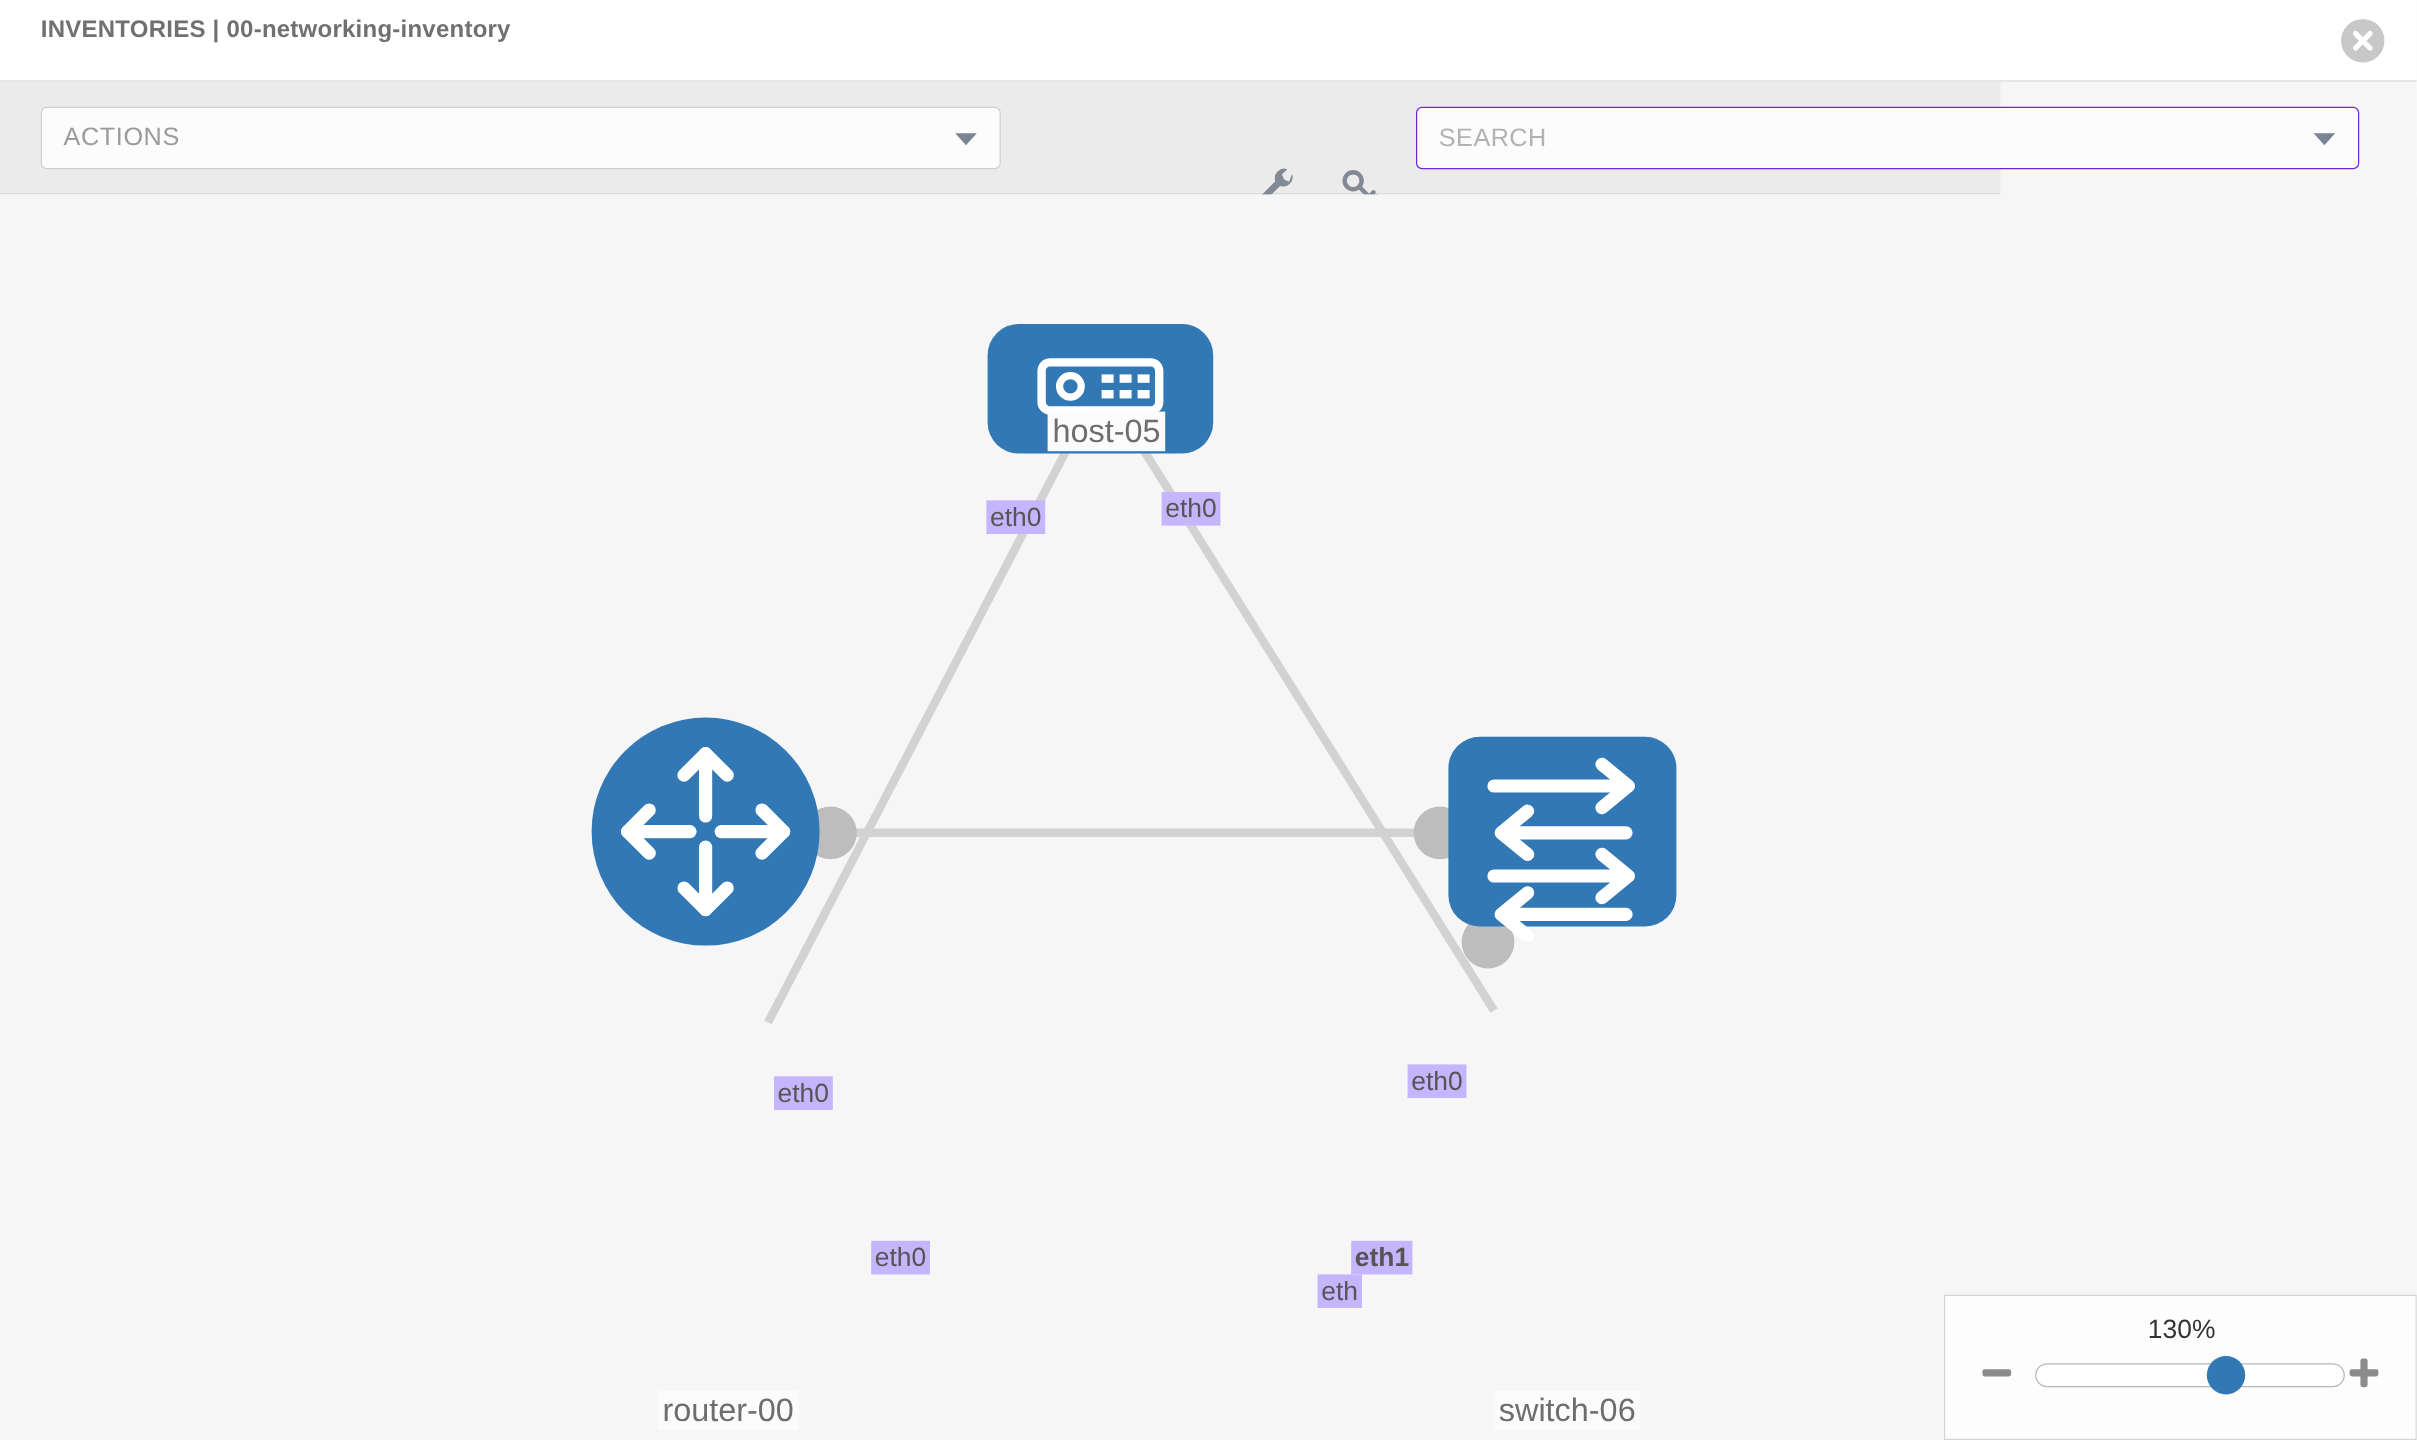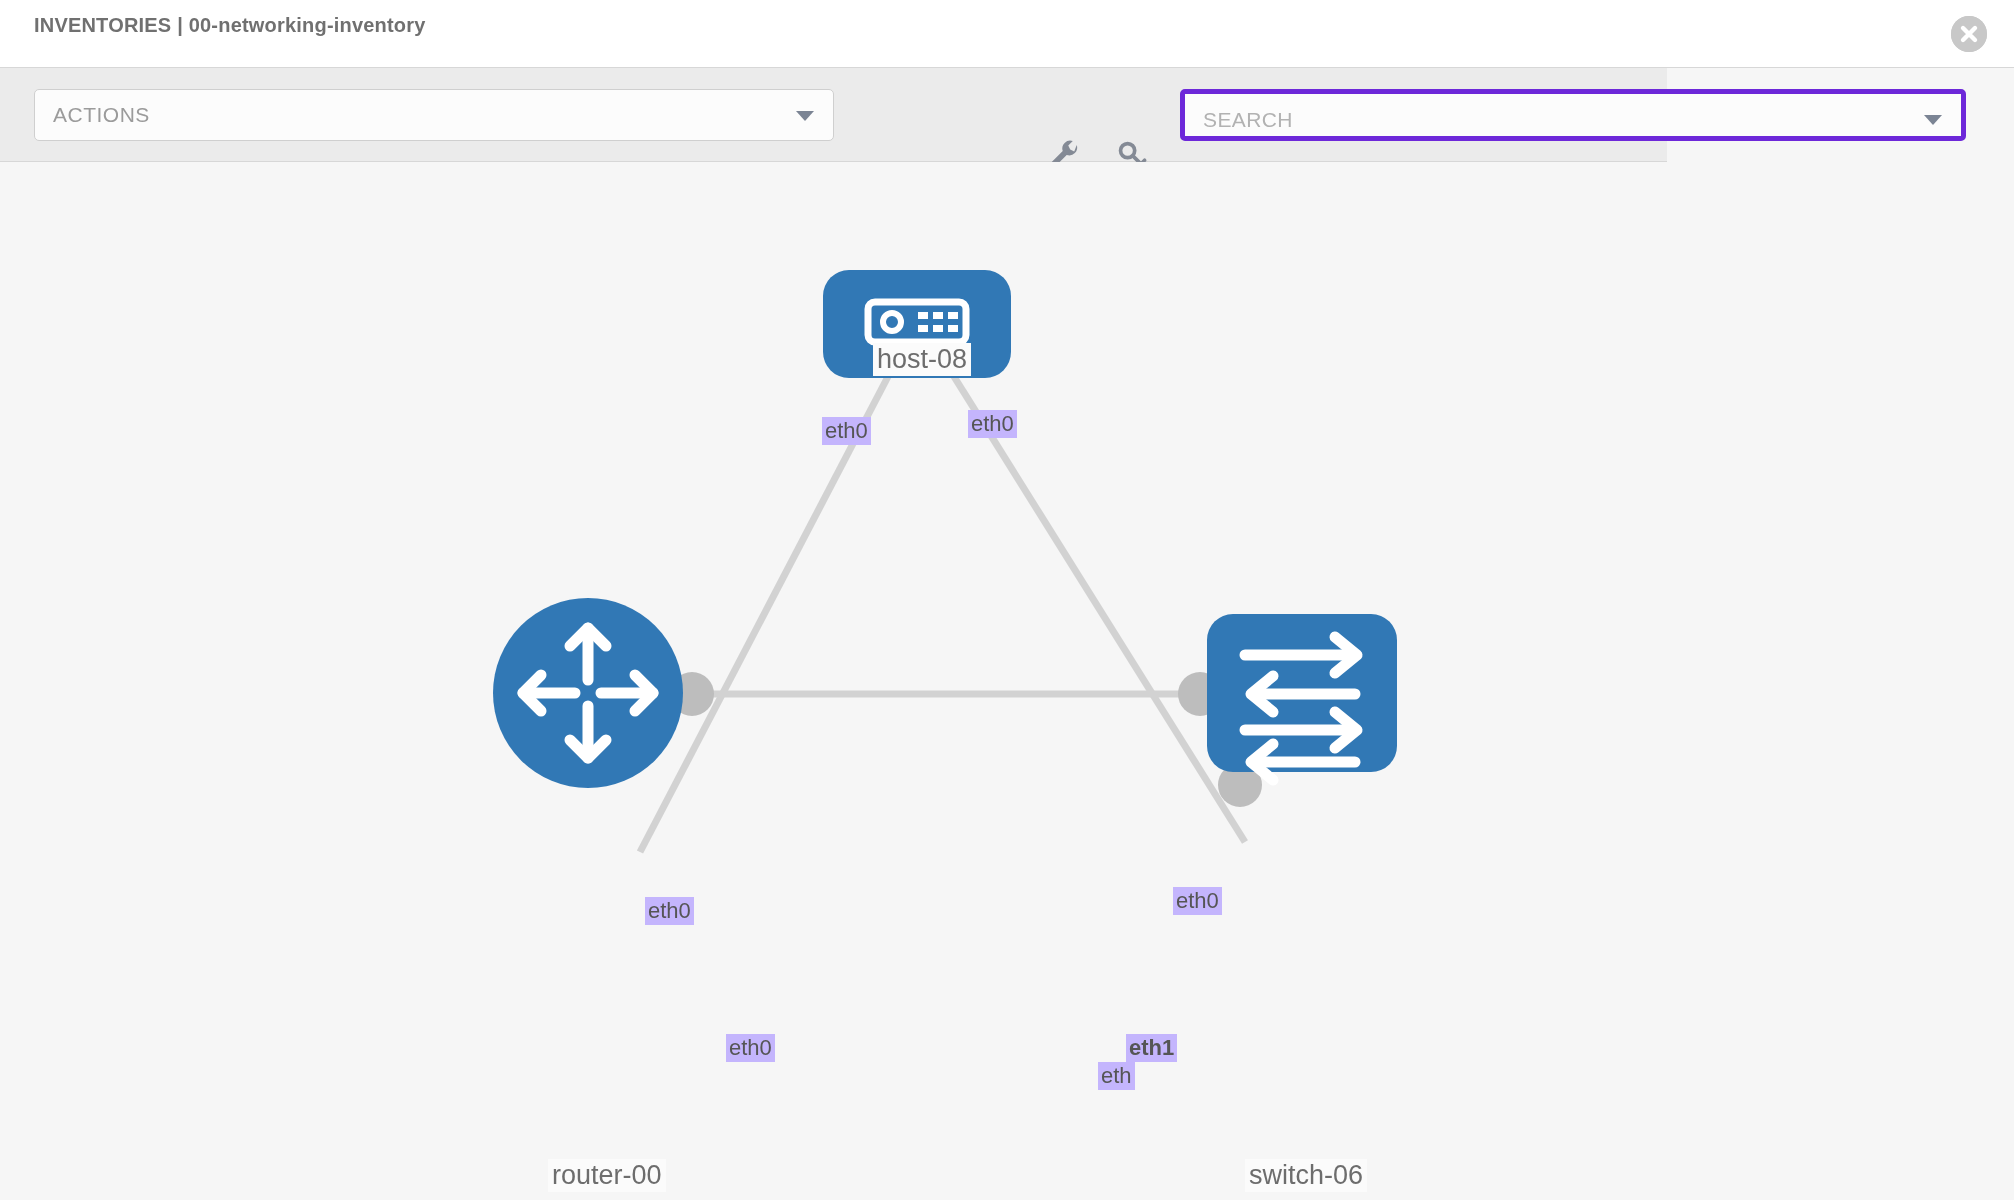--- a/index.html
+++ b/index.html
@@ -102,21 +102,21 @@
   .wrench-icon { left: 1048px; }
   .key-icon    { left: 1116px; }
 
   .search-box {
     position: absolute;
     left: 1180px;
     top: 21px;
     width: 786px;
     height: 52px;
     background: #fcfcfc;
-    border: 5px solid #6d28d9;
+    border: 1px solid #6d28d9;
     border-radius: 5px;
     box-sizing: border-box;
   }
   .search-input {
     position: absolute;
     left: 16px;
     top: 0;
     width: 700px;
     height: 50px;
     border: none;
@@ -320,28 +320,47 @@
           <path d="M1273 514 L1251 532 L1273 550"></path>
           <path d="M1245 568 L1355 568"></path>
           <path d="M1335 550 L1357 568 L1335 586"></path>
           <path d="M1253 600 L1355 600"></path>
           <path d="M1273 582 L1251 600 L1273 618"></path>
         </g>
       </g>
 
     </svg>
 
-    <div class="node-label" style="left:873px; top:181px;">host-08</div>
+    <div class="node-label" style="left:873px; top:181px;">host-05</div>
     <div class="node-label" style="left:548px; top:997px;">router-00</div>
     <div class="node-label" style="left:1245px; top:997px;">switch-06</div>
 
     <div class="iface-label" style="left:822px; top:255px;">eth0</div>
     <div class="iface-label" style="left:968px; top:248px;">eth0</div>
     <div class="iface-label" style="left:645px; top:735px;">eth0</div>
     <div class="iface-label" style="left:1173px; top:725px;">eth0</div>
     <div class="iface-label" style="left:726px; top:872px;">eth0</div>
     <div class="iface-label" style="left:1098px; top:872px;margin-top:28px;">eth</div>
     <div class="iface-label" style="left:1126px; top:872px;font-weight:bold;">eth1</div>
 
   </div>
 
+  <div class="zoom-panel">
+    <div class="zoom-value">130%</div>
+
+    <div class="zoom-minus">
+      <svg width="30" height="30" viewBox="0 0 30 30" aria-hidden="true">
+        <rect x="3" y="12" width="24" height="6" rx="2" fill="#8c8c8c"></rect>
+      </svg>
+    </div>
+
+    <div class="zoom-slider-track"></div>
+    <div class="zoom-slider-thumb"></div>
+
+    <div class="zoom-plus">
+      <svg width="30" height="30" viewBox="0 0 30 30" aria-hidden="true">
+        <rect x="3" y="12" width="24" height="6" rx="2" fill="#8c8c8c"></rect>
+        <rect x="12" y="3" width="6" height="24" rx="2" fill="#8c8c8c"></rect>
+      </svg>
+    </div>
+  </div>
 
 </div>
 
 </body></html>

